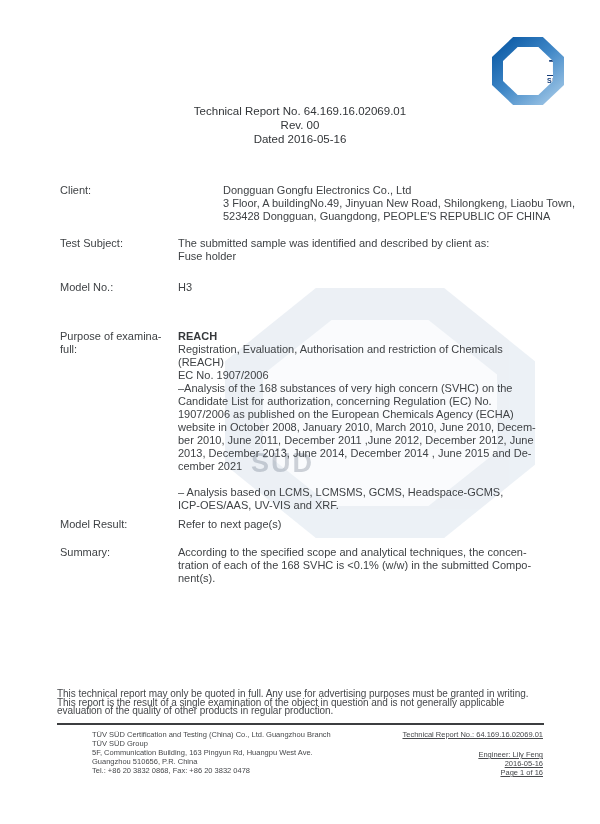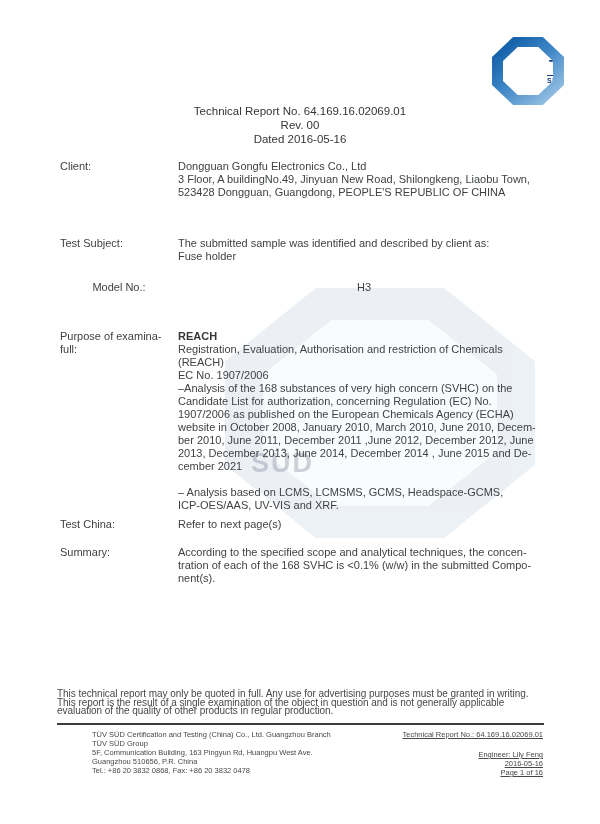--- a/index.html
+++ b/index.html
@@ -59,23 +59,23 @@
     font-size:11.5px; line-height:14px;
   }
 
   
   .row { position:absolute; left:60px; width:490px; display:flex; }
   .row .label { width:118px; flex:0 0 118px; font-size:11px; line-height:13px; }
   .row .value { flex:1; font-size:11px; line-height:13px; }
   .row .value div, .row .label div { white-space:nowrap; }
   .bold { font-weight:bold; color:#35383b; }
 
-  .row-client { top:160px; }
+  .row-client { top:184px;gap:45px; }
   .row-subject { top:237px; }
-  .row-model { top:281px;text-align:center; }
+  .row-model { top:281px; }
   .row-purpose { top:330px; }
   .row-result { top:518px; }
   .row-summary { top:546px; }
 
   
   .disclaimer {
     position:absolute; left:57px; top:690px; width:487px;
     font-size:10px; line-height:8.6px; color:#46484b;
     letter-spacing:-0.05px;
   }
@@ -160,21 +160,21 @@
           <div>2013, December 2013, June 2014, December 2014 , June 2015 and De-</div>
           <div>cember 2021</div>
           <div>&nbsp;</div>
           <div>– Analysis based on LCMS, LCMSMS, GCMS, Headspace-GCMS,</div>
           <div>ICP-OES/AAS, UV-VIS and XRF.</div>
         </div>
     </div>
   </div>
 
   <div class="row row-result">
-    <div class="label">Test China:</div>
+    <div class="label">Model Result:</div>
     <div class="value">
         <div>Refer to next page(s)</div>
       </div>
   </div>
 
   <div class="row row-summary">
     <div class="label">Summary:</div>
     <div class="value">
         <div>According to the specified scope and analytical techniques, the concen-</div>
         <div>tration of each of the 168 SVHC is &lt;0.1% (w/w) in the submitted Compo-</div>

